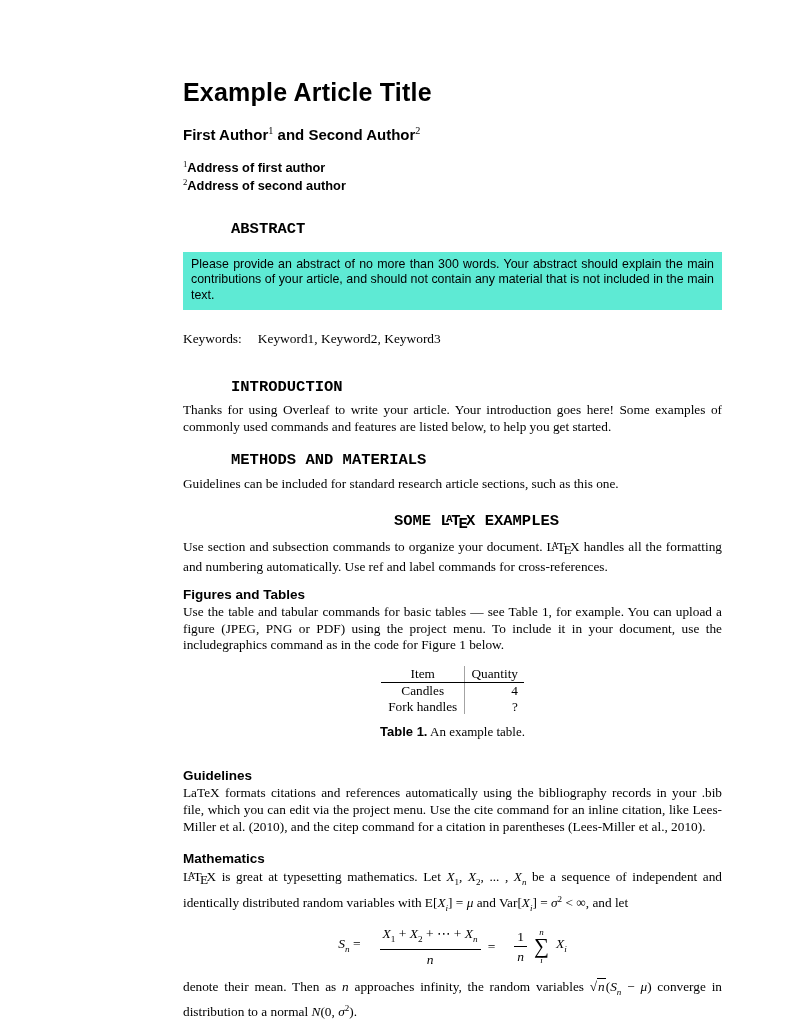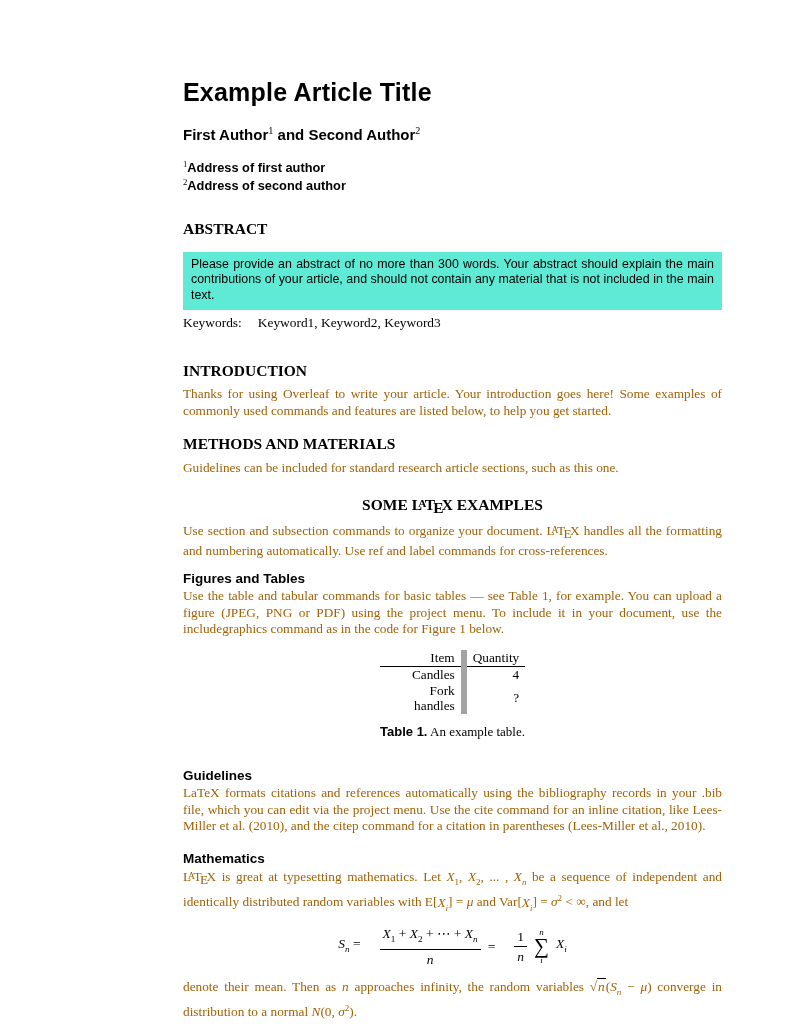--- a/index.html
+++ b/index.html
@@ -13,21 +13,21 @@
     color: #000000;
   }
   .content {
     margin-left: 183px;
     width: 539px;
     padding-top: 80px;
     font-family: "Liberation Serif", serif;
     font-size: 13.3px;
     line-height: 16.6px;
   }
-  p.body { text-align: justify; color: #a16207; }
+  p.body { text-align: justify; color: #000000; }
 
   .title {
     font-family: "Liberation Sans", sans-serif;
     font-weight: bold;
     font-size: 25px;
     line-height: 25px;
     letter-spacing: 0.2px;
   }
   .authors {
     margin-top: 16px;
@@ -43,42 +43,43 @@
   }
   .address-block { margin-top: 13px; }
   .address {
     font-family: "Liberation Sans", sans-serif;
     font-weight: bold;
     font-size: 12.8px;
     line-height: 15px;
   }
 
   .sec-h {
-    font-family: Liberation Serif, serif;
+    font-family: Liberation Mono, monospace;
     font-weight: bold;
     font-size: 15.5px;
     line-height: 16px;
+    margin-left: 48px;
   }
   .sub-h {
     font-family: "Liberation Sans", sans-serif;
     font-weight: bold;
     font-size: 13.5px;
     line-height: 14px;
   }
 
   .h-abstract { margin-top: 27px; }
   .abstract-box {
     margin-top: 15px;
     padding: 5px 8px 6px 8px;
     font-family: "Liberation Sans", sans-serif;
     font-size: 12.4px;
     line-height: 15.8px;
     text-align: justify;
   }
-  .keywords { margin-top: 4px; font-size: 13.4px; line-height: 17px; }
+  .keywords { margin-top: 20px; font-size: 13.4px; line-height: 17px; }
   .keywords .kw-label { margin-right: 16px; }
 
   .h-intro { margin-top: 32px; }
   .p-intro { margin-top: 7px; }
   .h-methods { margin-top: 17px; }
   .p-methods { margin-top: 8px; }
   .h-some { margin-top: 18px; text-align: center; }
   .p-some { margin-top: 6px; }
   .h-figtab { margin-top: 13px; }
   .p-figtab { margin-top: 2px; }
@@ -105,21 +106,21 @@
   sup.msup { font-size: 0.68em; }
 
   
   .ex-table {
     margin: 12px auto 0 auto;
     border-collapse: collapse;
     font-size: 13.3px;
     line-height: 15.8px;
   }
   .ex-table th, .ex-table td { font-weight: normal; padding: 0 6px; }
-  .ex-table .c1 { text-align: right; border-right: 6px solid #a3a3a3; width: 84px; }
+  .ex-table .c1 { text-align: center; border-right: 1px solid #a3a3a3; width: 84px; }
   .ex-table .c2 { width: 58px; }
   .ex-table th.c2 { text-align: left; }
   .ex-table td.c2 { text-align: right; }
   .ex-table thead th { border-bottom: 1px solid #000; }
 
   .caption {
     margin-top: 11px;
     text-align: center;
     font-size: 13px;
     line-height: 14px;

